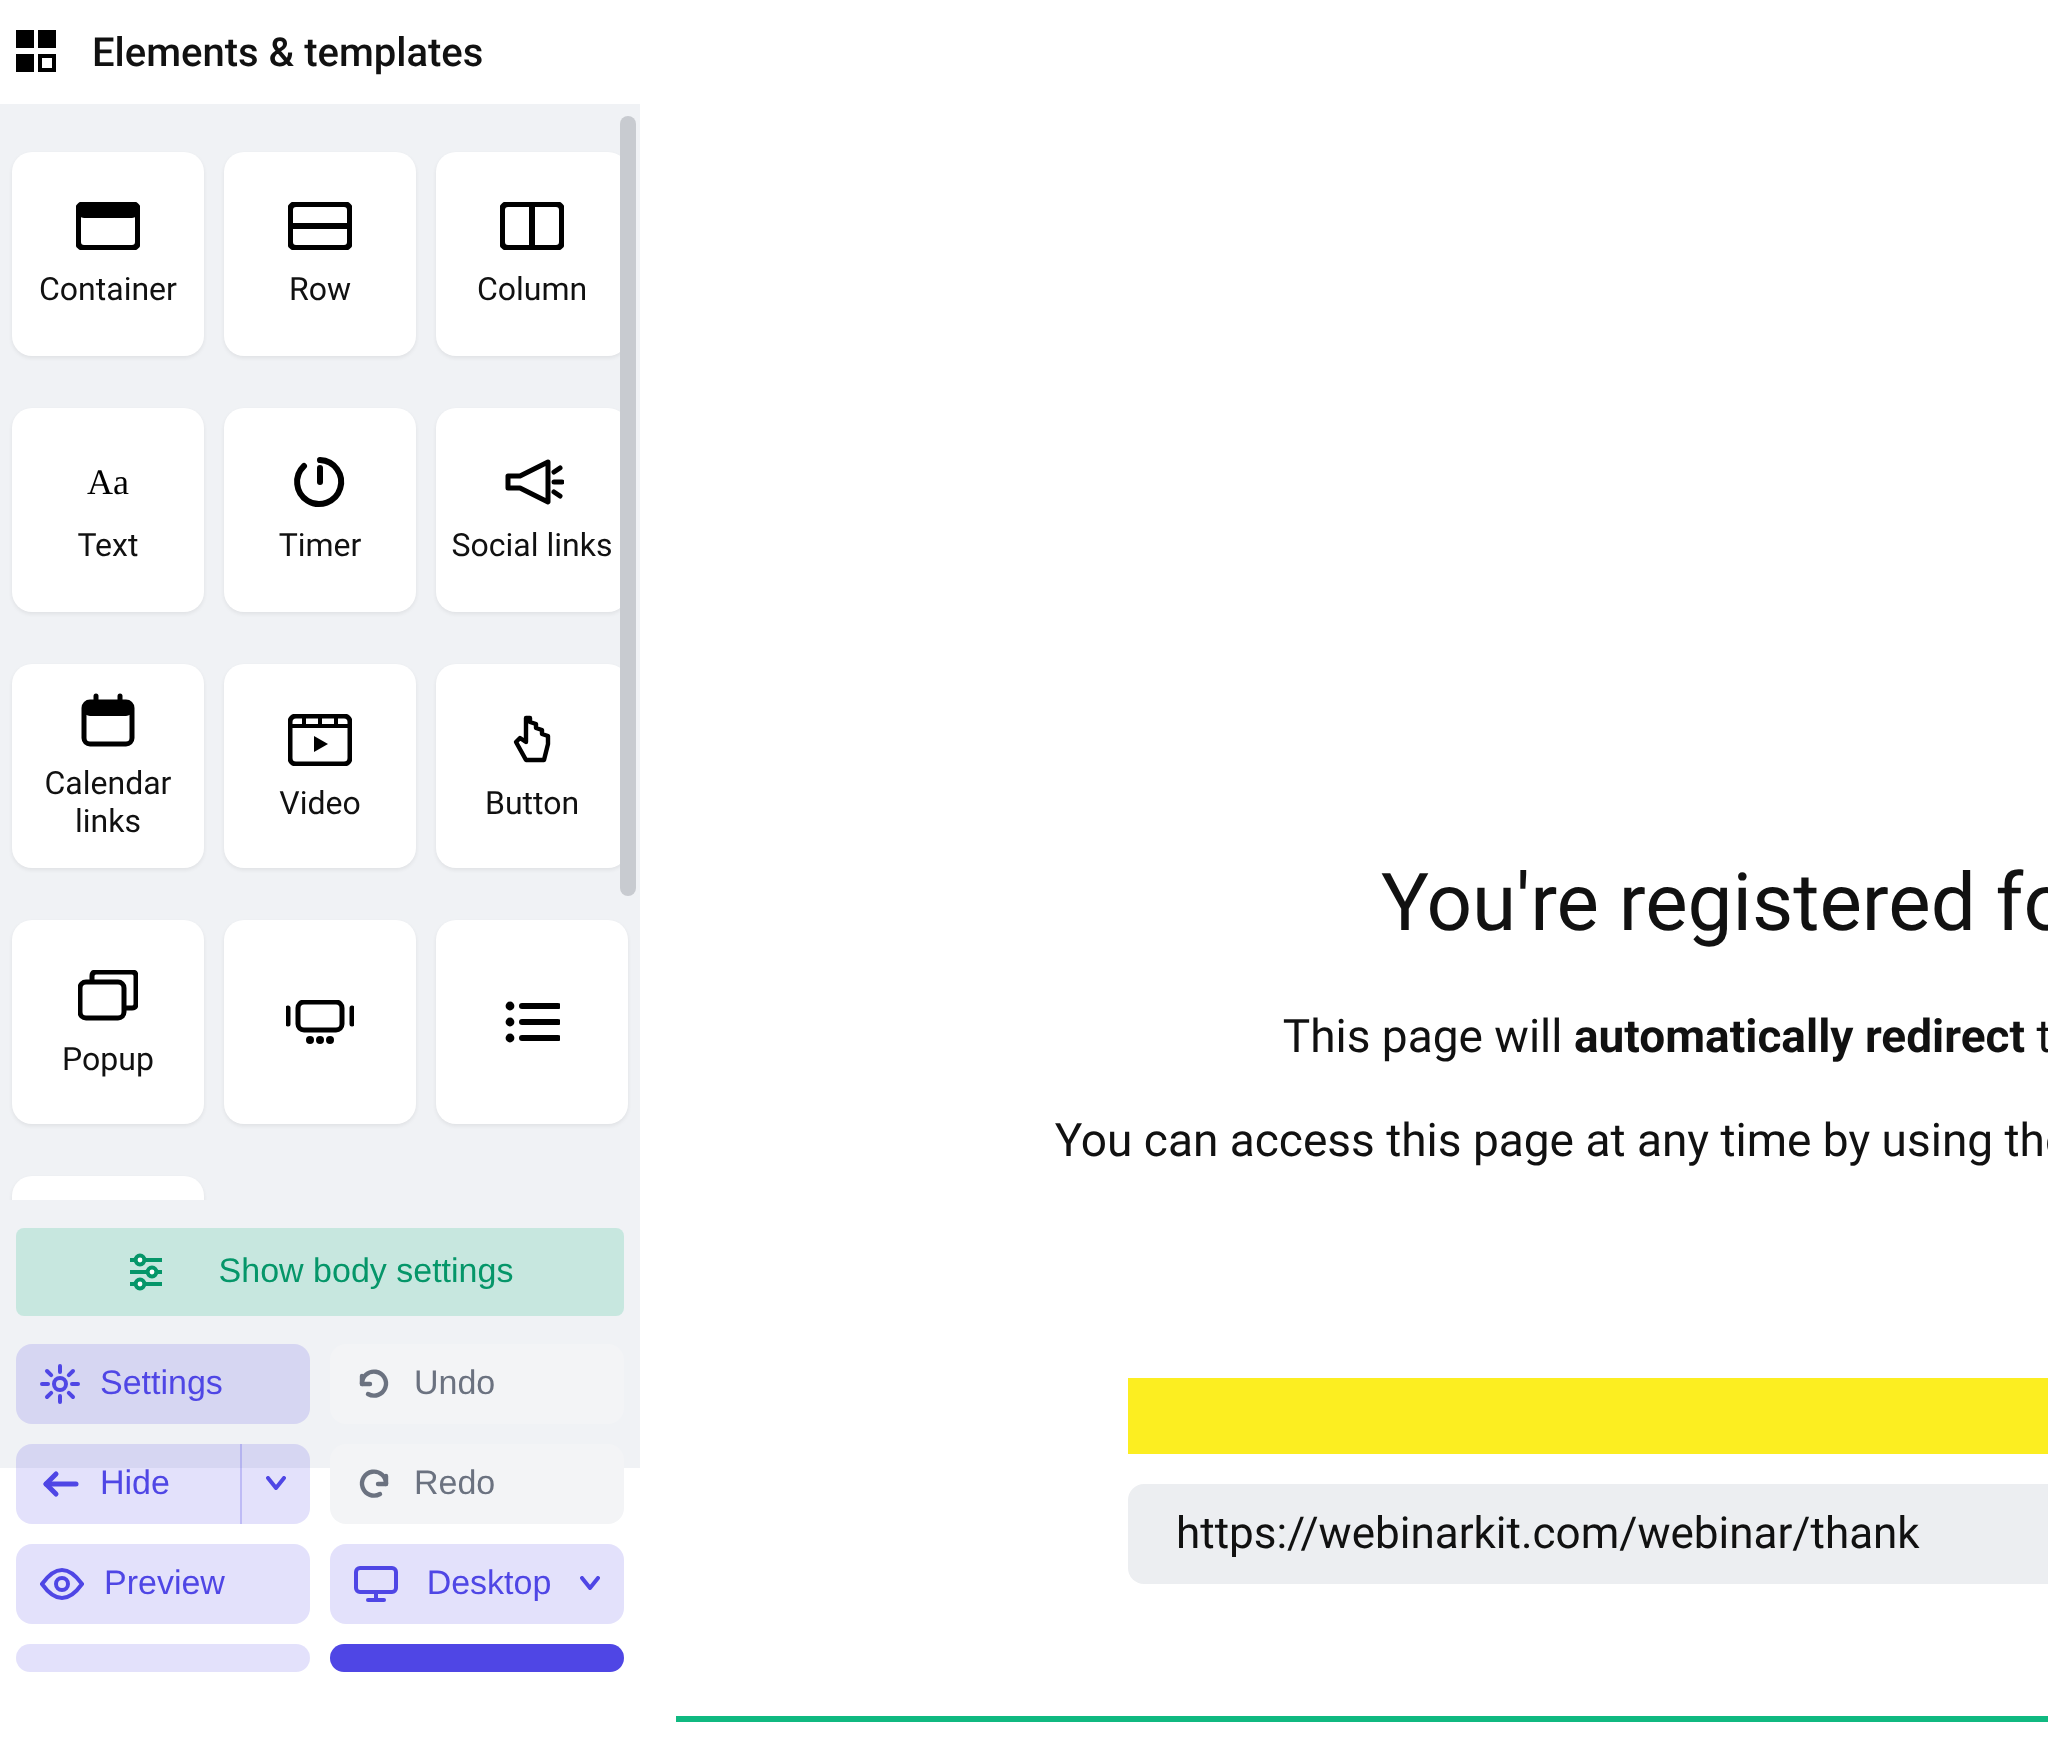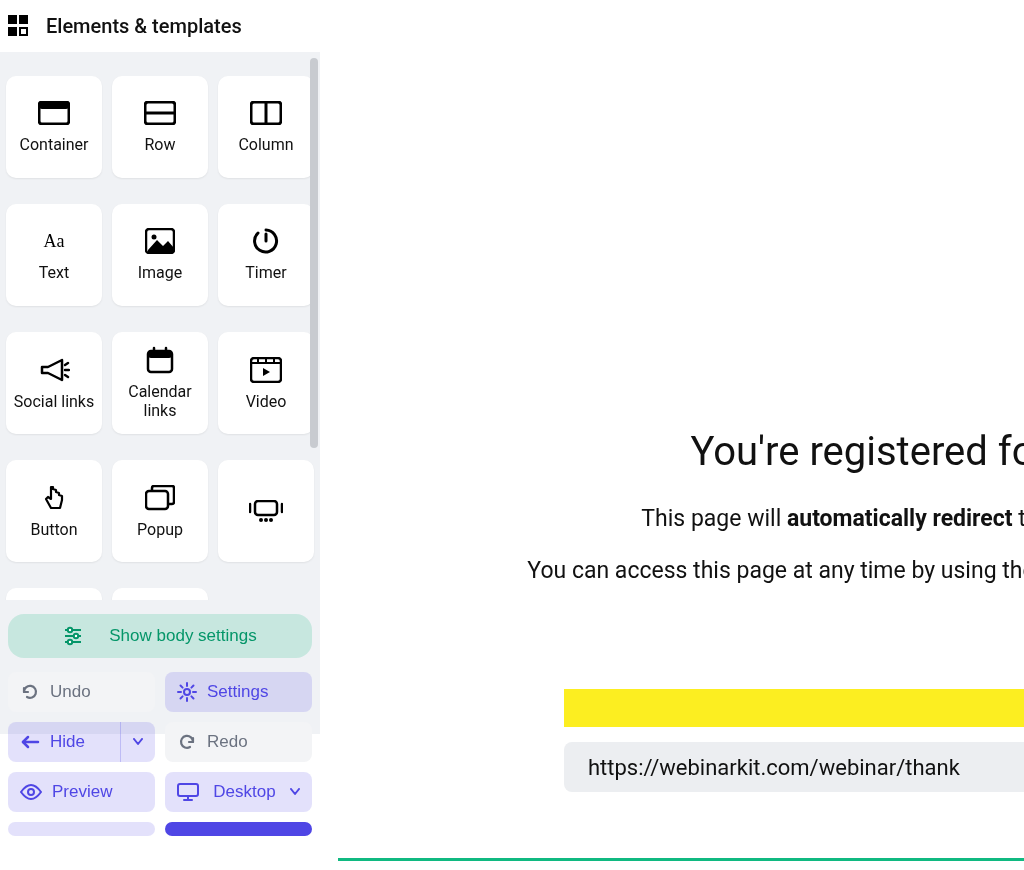--- a/index.html
+++ b/index.html
@@ -65,21 +65,21 @@
 .tile-icon { width: 34px; height: 28px; display:flex; align-items:center; justify-content:center; }
 .tile-label { font-size: 16px; color:#111; text-align:center; line-height:1.2; }
 .scrollbar-thumb {
   position:absolute; right:2px; top:6px; width:8px; height:390px; background:#c8cbd0; border-radius:4px;
 }
 .body-settings-btn {
   margin: 14px 8px;
   background: rgba(16,185,129,0.18);
   color: #059669;
   border: none;
-  border-radius: 16px;
+  border-radius: 4px;
   padding: 12px;
   font-size: 17px;
   font-weight: 500;
   display:flex;
   align-items:center;
   justify-content:center;
   gap: 26px;
   cursor:pointer;
 }
 .action-grid {
@@ -185,30 +185,20 @@
             </svg>
         </div>
         <div class="tile-label">Column</div>
       </div>
 
       <div class="element-tile">
         <div class="tile-icon" style="font-family:Georgia,serif;font-size:18px;font-weight:500;color:#000;">Aa</div>
         <div class="tile-label">Text</div>
       </div>
 
-      <div class="element-tile">
-        <div class="tile-icon">
-          <svg width="30" height="26" viewBox="0 0 30 26">
-              <rect x="1" y="1" width="28" height="24" rx="3" fill="none" stroke="#000" stroke-width="2.5"></rect>
-              <circle cx="9" cy="9" r="2.5" fill="#000"></circle>
-              <path d="M3 22 L12 12 L18 18 L23 13 L29 20 L29 24 L3 24 Z" fill="#000"></path>
-            </svg>
-        </div>
-        <div class="tile-label">Image</div>
-      </div>
 
       <div class="element-tile">
         <div class="tile-icon">
           <svg width="28" height="28" viewBox="0 0 28 28">
               <path d="M14 3 A11 11 0 1 1 6 6" fill="none" stroke="#000" stroke-width="3" stroke-linecap="round"></path>
               <line x1="14" y1="14" x2="14" y2="7" stroke="#000" stroke-width="3" stroke-linecap="round"></line>
             </svg>
         </div>
         <div class="tile-label">Timer</div>
       </div>
@@ -314,33 +304,33 @@
         <circle cx="7" cy="4" r="2.2" fill="#fff" stroke="#059669" stroke-width="2"></circle>
         <line x1="2" y1="10" x2="18" y2="10" stroke="#059669" stroke-width="2"></line>
         <circle cx="13" cy="10" r="2.2" fill="#fff" stroke="#059669" stroke-width="2"></circle>
         <line x1="2" y1="16" x2="18" y2="16" stroke="#059669" stroke-width="2"></line>
         <circle cx="7" cy="16" r="2.2" fill="#fff" stroke="#059669" stroke-width="2"></circle>
       </svg>
     <span>Show body settings</span>
   </button>
 
   <div class="action-grid">
+    <button class="action-btn primary">
+      <svg width="20" height="20" viewBox="0 0 20 20">
+          <circle cx="10" cy="10" r="3" fill="none" stroke="#4f46e5" stroke-width="2"></circle>
+          <path d="M10 1 L10 4 M10 16 L10 19 M1 10 L4 10 M16 10 L19 10 M3.5 3.5 L5.6 5.6 M14.4 14.4 L16.5 16.5 M3.5 16.5 L5.6 14.4 M14.4 5.6 L16.5 3.5" stroke="#4f46e5" stroke-width="2" stroke-linecap="round"></path>
+        </svg>
+      <span>Settings</span>
+    </button>
     <button class="action-btn">
       <svg width="20" height="20" viewBox="0 0 20 20">
           <path d="M4 10 A6 6 0 1 1 7 15" fill="none" stroke="#6b7280" stroke-width="2.2" stroke-linecap="round"></path>
           <path d="M4 6 L4 10 L8 10" fill="none" stroke="#6b7280" stroke-width="2.2" stroke-linecap="round" stroke-linejoin="round"></path>
         </svg>
       <span>Undo</span>
-    </button>
-    <button class="action-btn primary">
-      <svg width="20" height="20" viewBox="0 0 20 20">
-          <circle cx="10" cy="10" r="3" fill="none" stroke="#4f46e5" stroke-width="2"></circle>
-          <path d="M10 1 L10 4 M10 16 L10 19 M1 10 L4 10 M16 10 L19 10 M3.5 3.5 L5.6 5.6 M14.4 14.4 L16.5 16.5 M3.5 16.5 L5.6 14.4 M14.4 5.6 L16.5 3.5" stroke="#4f46e5" stroke-width="2" stroke-linecap="round"></path>
-        </svg>
-      <span>Settings</span>
     </button>
 
     <div class="hide-row">
       <button class="action-btn primary main">
         <svg width="20" height="14" viewBox="0 0 20 14">
             <line x1="18" y1="7" x2="3" y2="7" stroke="#4f46e5" stroke-width="2.5" stroke-linecap="round"></line>
             <path d="M8 2 L3 7 L8 12" fill="none" stroke="#4f46e5" stroke-width="2.5" stroke-linecap="round" stroke-linejoin="round"></path>
           </svg>
         <span>Hide</span>
       </button>

